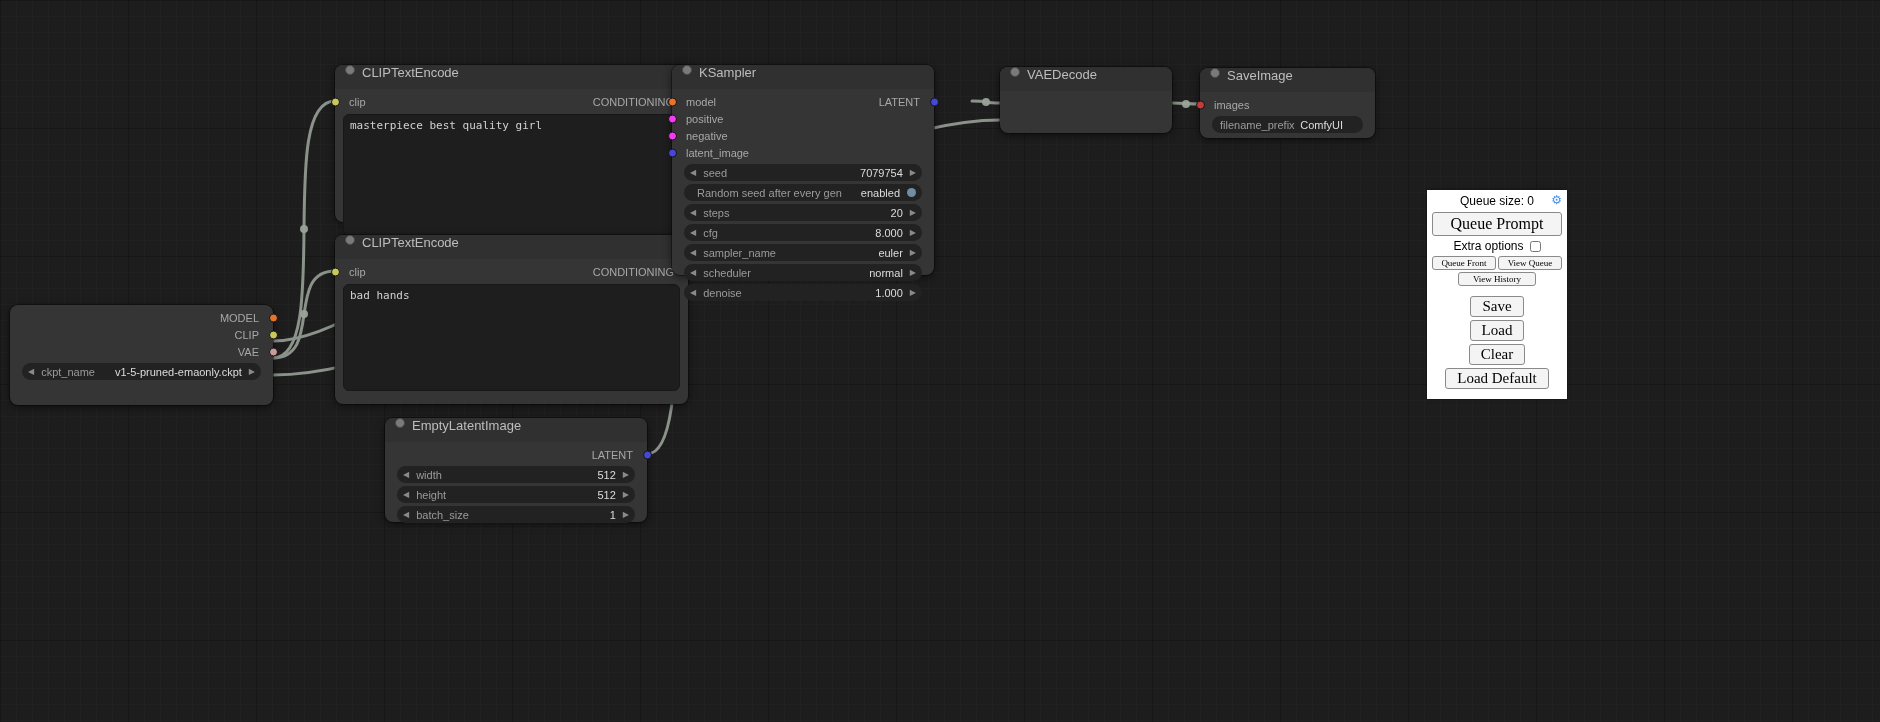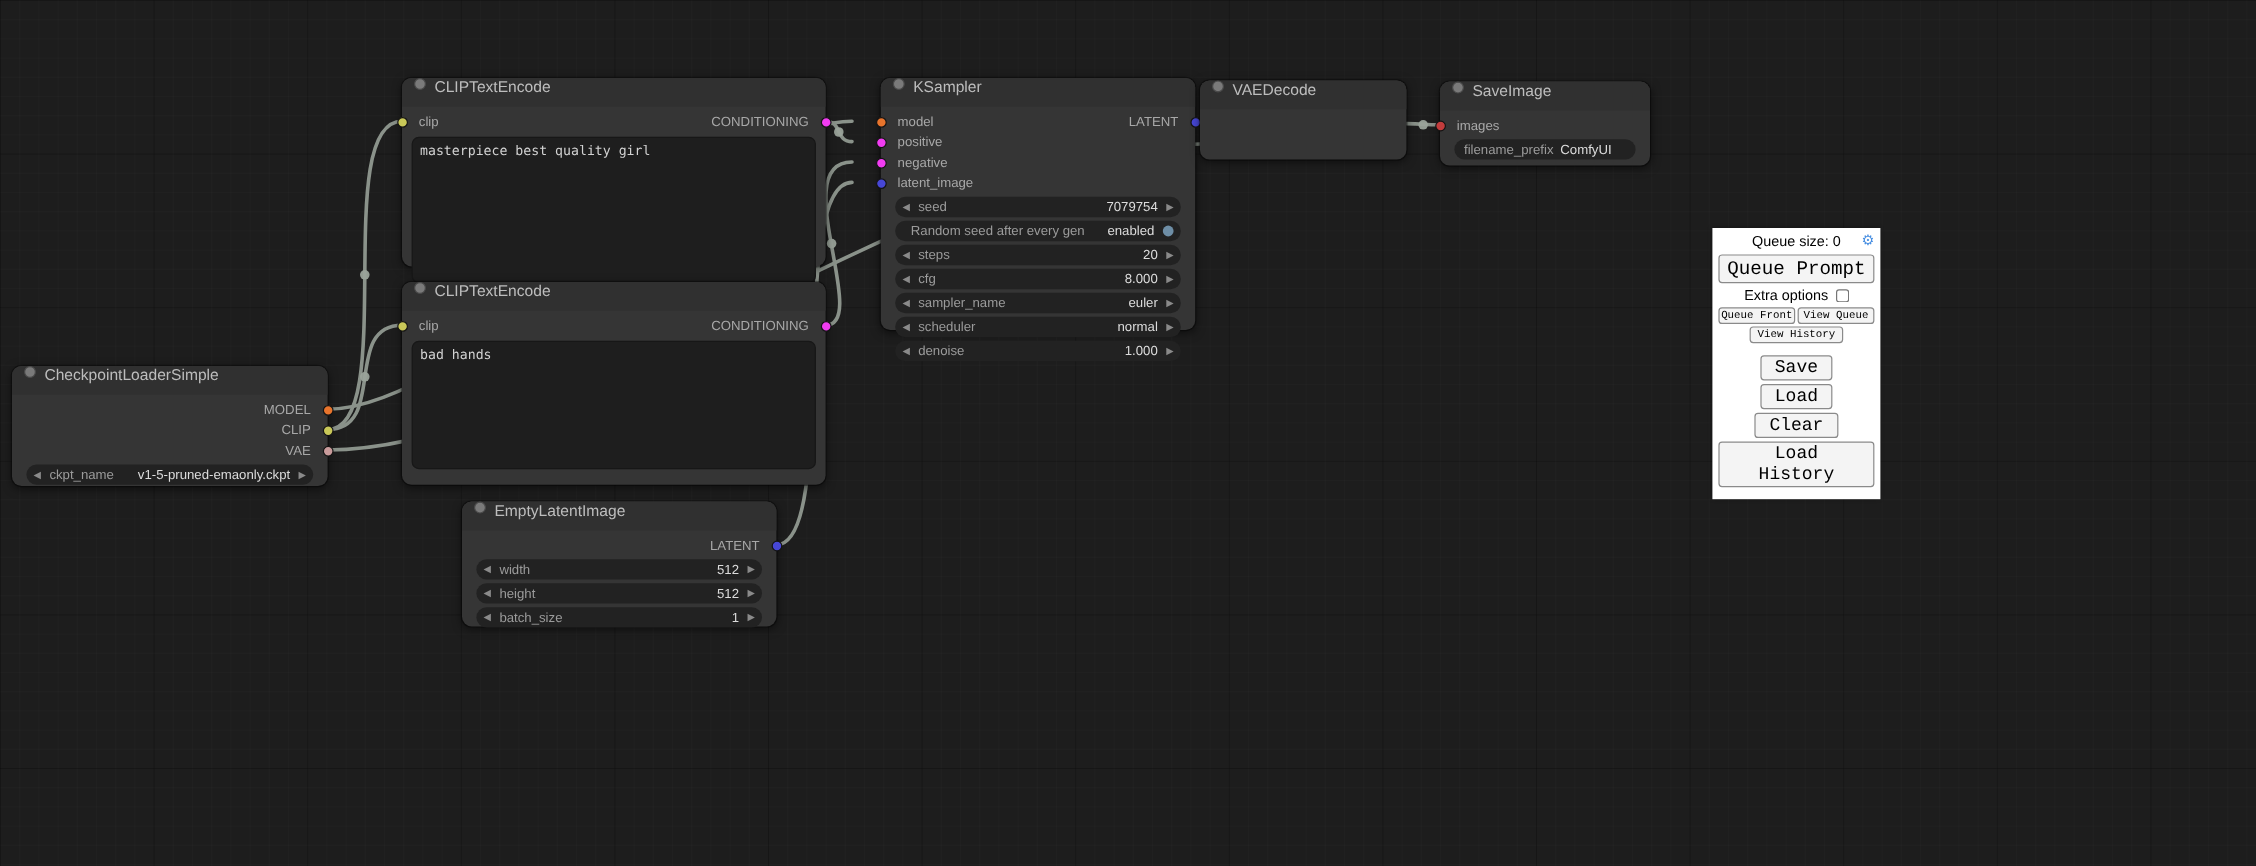--- a/index.html
+++ b/index.html
@@ -36,21 +36,21 @@
   .toggle-dot{width:9px;height:9px;border-radius:50%;flex:none}
   textarea.prompt{display:block;background:#1e1e1e;border:1px solid #171717;border-radius:6px;
     margin:4px 8px 0;width:calc(100% - 16px);color:#d2d2d2;
     font-family:"DejaVu Sans Mono",monospace;font-size:11px;padding:4px 6px;resize:none;outline:none;overflow:hidden}
   
   .menu{position:absolute;left:1427px;top:190px;width:140px;background:#fff;z-index:3;
     padding:3px 5px 7px;color:#000;box-shadow:0 0 4px rgba(0,0,0,.45)}
   .menu-header{display:flex;align-items:center;justify-content:center;position:relative;font-size:12px;padding:1px 0 2px}
   .gear{position:absolute;right:0;top:0;color:#4a90e2;font-size:12px;cursor:pointer}
   .btn{display:block;background:#f4f4f4;border:1px solid #8a8a8a;border-radius:3px;color:#000;
-    font-family:Liberation Mono, monospace;cursor:pointer}
+    font-family:Liberation Serif, serif;cursor:pointer}
   .btn.queue-prompt{width:100%;font-size:16px;padding:2px 0;margin:2px 0 1px}
   .extra{display:flex;align-items:center;justify-content:center;gap:6px;font-size:12px;margin:3px 0}
   .extra input{width:11px;height:11px}
   .small-row{display:flex;gap:2px}
   .btn.small{font-size:9px;flex:1;padding:1px 0}
   .btn.history{font-size:9px;width:78px;margin:2px auto;padding:1px 0}
   .btn.big{font-size:15px;width:fit-content;margin:3px auto;padding:1px 11px}
   .btn.big.gap{margin-top:10px}
 </style>
 </head>
@@ -77,24 +77,20 @@
       <circle cx="637" cy="247" r="4"></circle>
       <circle cx="699" cy="110" r="4"></circle>
       <circle cx="693" cy="203" r="4"></circle>
       <circle cx="678" cy="303" r="4"></circle>
       <circle cx="986" cy="102" r="4"></circle>
       <circle cx="1186" cy="104" r="4"></circle>
     </g>
   </svg>
 
   <div class="node" style="left:10px;top:305px;width:263px;height:100px">
-    <div class="node-title">
-      <span class="tdot"></span>
-      <span class="ttext">CheckpointLoaderSimple</span>
-    </div>
     <div class="rows">
       <div class="row out-only">
         <span>MODEL</span>
         <span class="pdot out" style="background-color: rgb(232, 116, 44);"></span>
       </div>
       <div class="row out-only">
         <span>CLIP</span>
         <span class="pdot out" style="background-color: rgb(201, 200, 88);"></span>
       </div>
       <div class="row out-only">
@@ -135,21 +131,21 @@
       <div class="row dual">
         <span class="pdot in" style="background-color: rgb(201, 200, 88);"></span>
         <span>clip</span>
         <span>CONDITIONING</span>
         <span class="pdot out" style="background-color: rgb(242, 60, 242);"></span>
       </div>
       <textarea class="prompt" style="height: 107px;" spellcheck="false">bad hands</textarea>
     </div>
   </div>
 
-  <div class="node" style="left:734px;top:65px;width:262px;height:210px">
+  <div class="node" style="left:672px;top:65px;width:262px;height:210px">
     <div class="node-title">
       <span class="tdot"></span>
       <span class="ttext">KSampler</span>
     </div>
     <div class="rows">
       <div class="row dual">
         <span class="pdot in" style="background-color: rgb(232, 116, 44);"></span>
         <span>model</span>
         <span>LATENT</span>
         <span class="pdot out" style="background-color: rgb(71, 71, 214);"></span>
@@ -276,16 +272,16 @@
       <input type="checkbox" style="">
     </div>
     <div class="small-row">
       <button class="btn small">Queue Front</button>
       <button class="btn small">View Queue</button>
     </div>
     <button class="btn history">View History</button>
     <button class="btn big gap">Save</button>
     <button class="btn big">Load</button>
     <button class="btn big">Clear</button>
-    <button class="btn big">Load History</button>
+    <button class="btn big">Load Default</button>
   </div>
 
 </div>
 
 </body></html>

